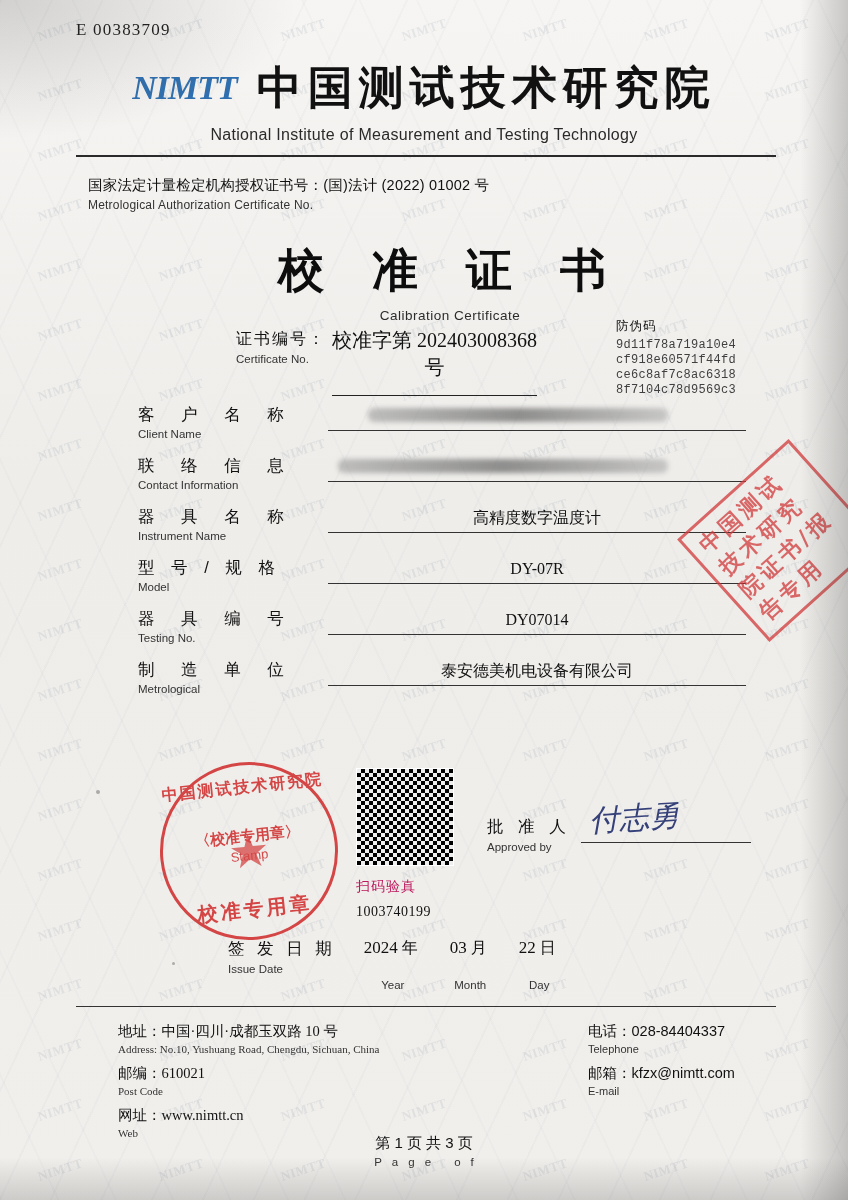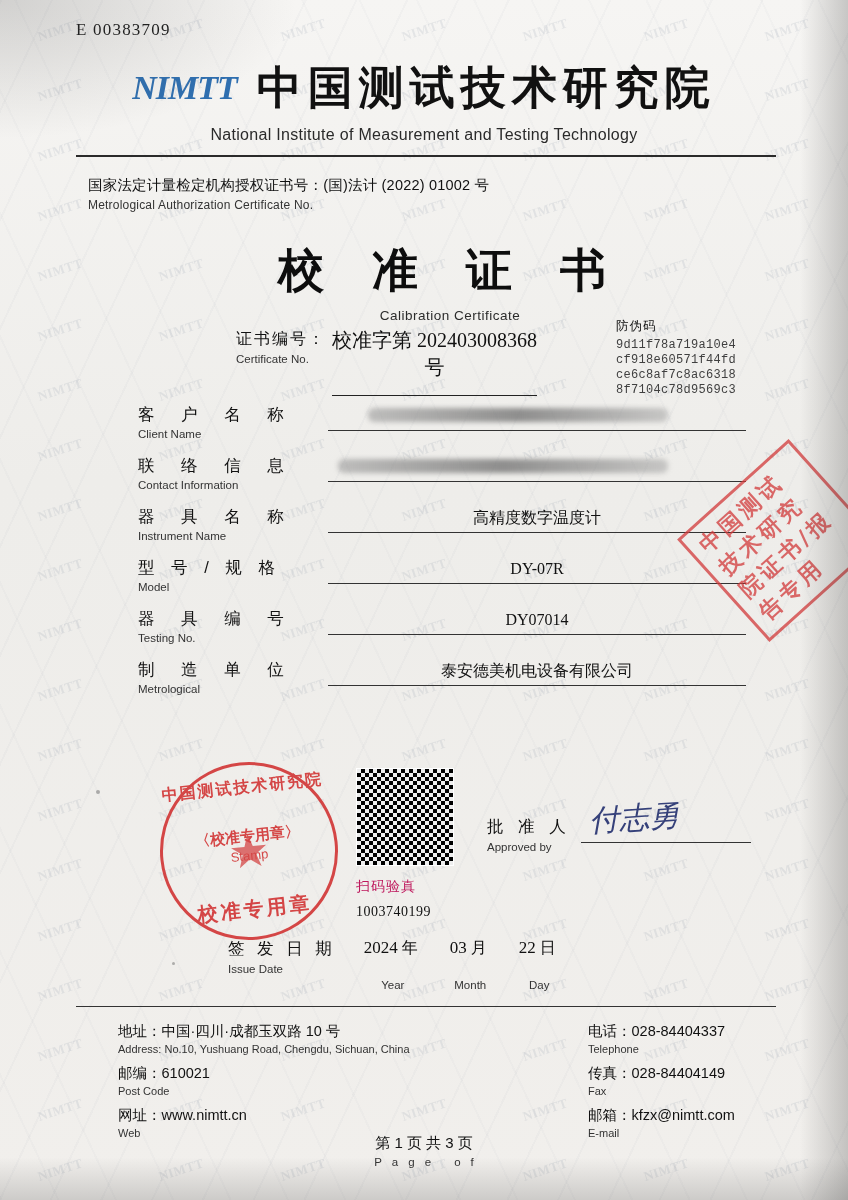--- a/index.html
+++ b/index.html
@@ -467,20 +467,21 @@
     align-items: baseline;
   }
 
   
   .footer-left {
     position: absolute;
     left: 118px;
     top: 1022px;
     font-size: 14.5px;
     color: #111;
+    font-family: Liberation Serif, serif;
   }
   .footer-left .row { margin-bottom: 9px; }
   .footer-left .en, .footer-right .en {
     display: block;
     font-size: 11px;
     color: #333;
     margin-top: 2px;
   }
   .footer-right {
     position: absolute;
@@ -833,24 +834,20 @@
         <span class="en">Web</span>
       </div>
     </div>
 
     <div class="footer-right">
       <div class="row">
         <span>电话：028-84404337</span>
         <span class="en">Telephone</span>
       </div>
       <div class="row">
-        <span>传真：028-84404149</span>
-        <span class="en">Fax</span>
-      </div>
-      <div class="row">
         <span>邮箱：kfzx@nimtt.com</span>
         <span class="en">E-mail</span>
       </div>
     </div>
 
     <div class="page-no">
       <span>第 1 页 共 3 页</span>
       <span class="en">Page      of</span>
     </div>
 

